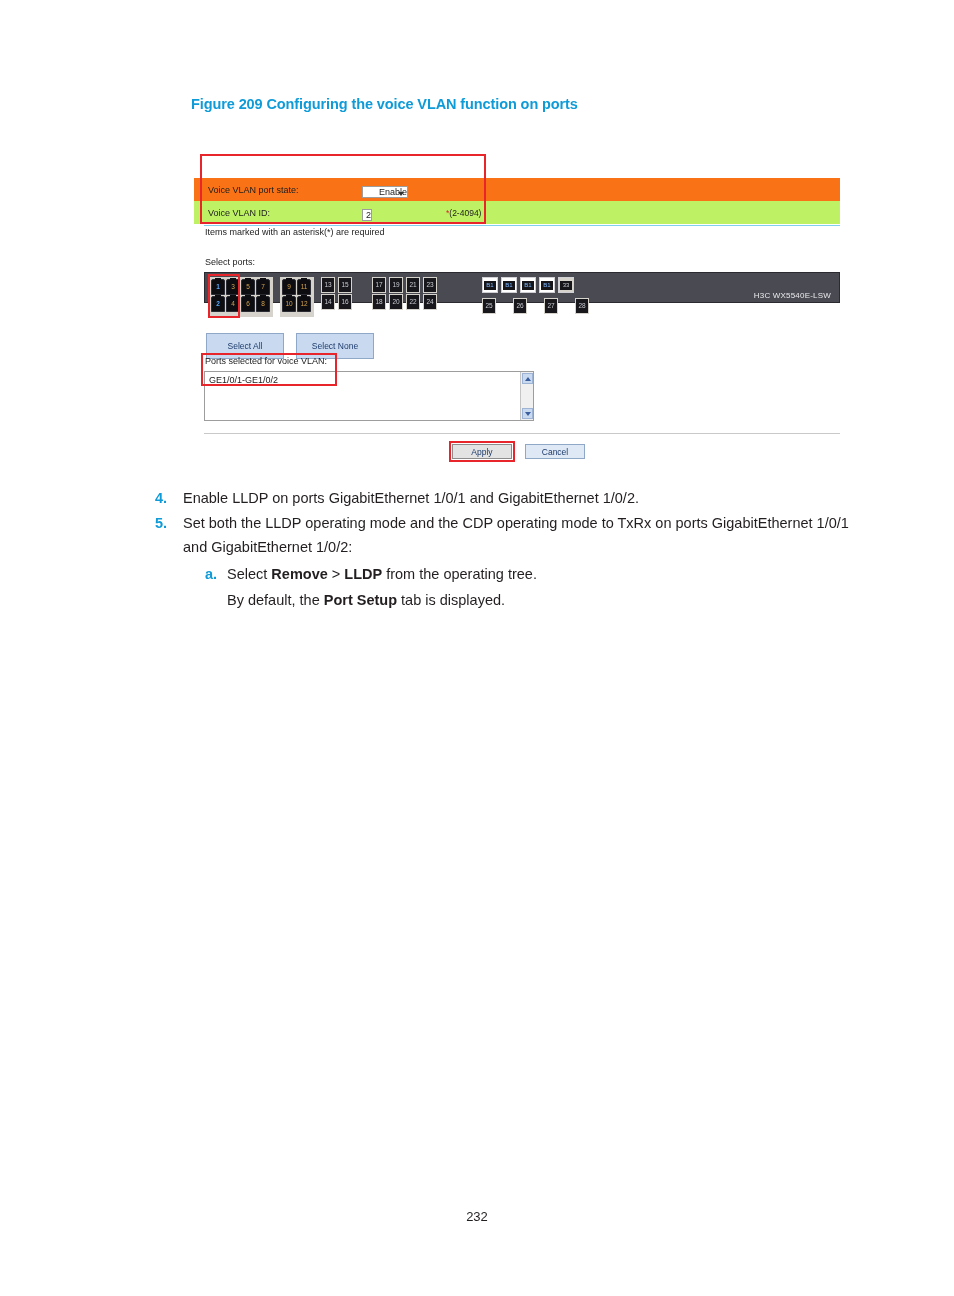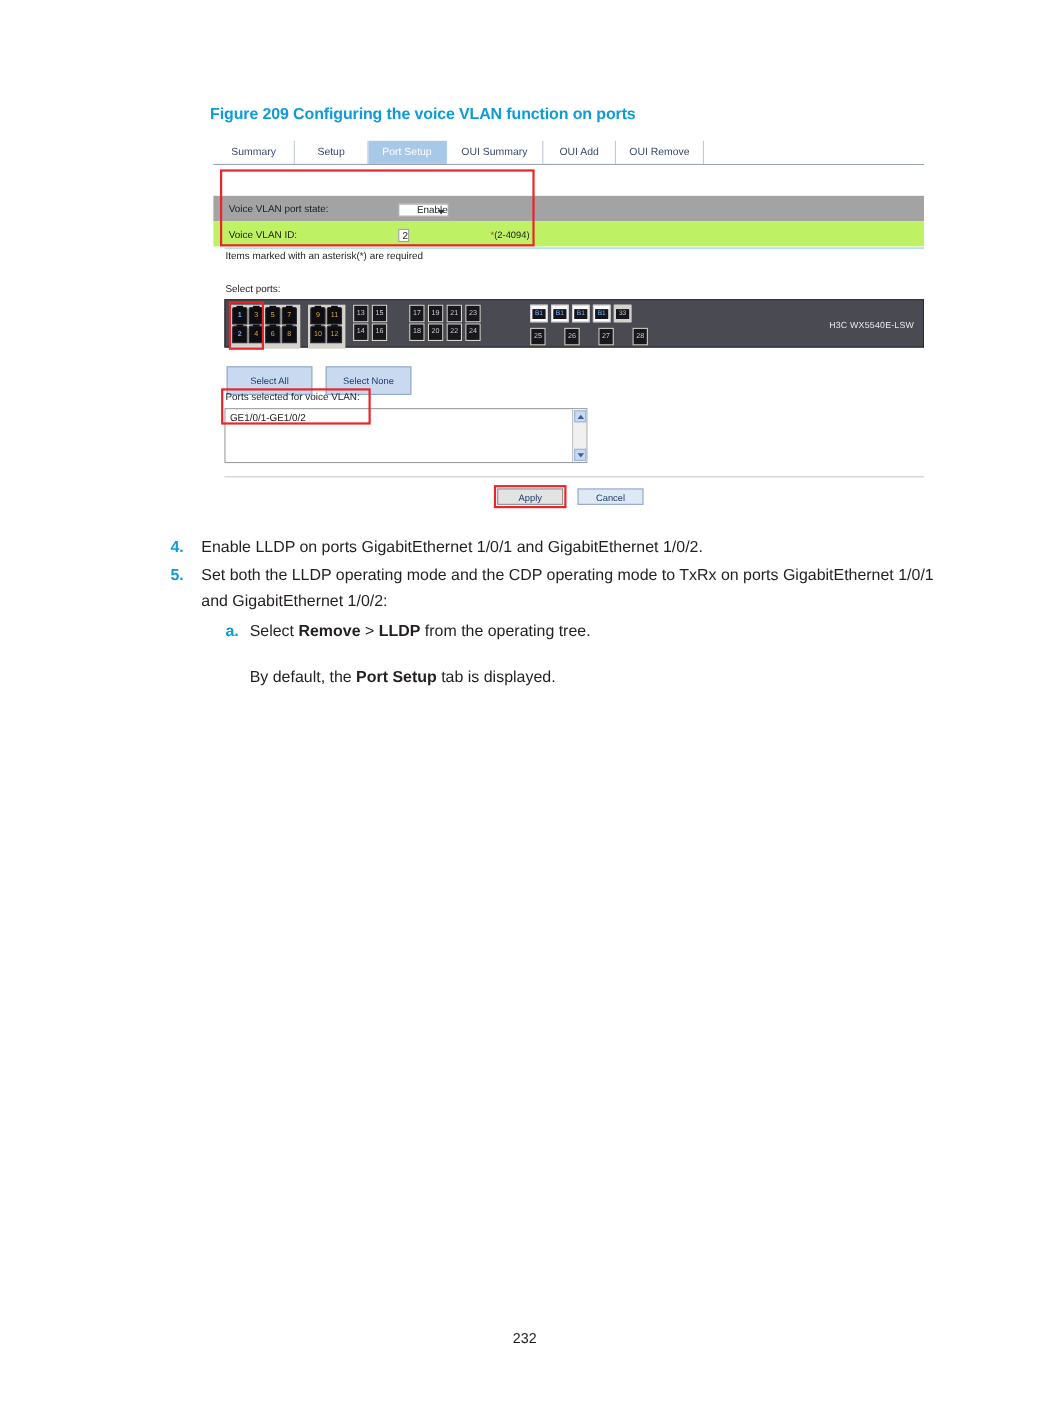--- a/index.html
+++ b/index.html
@@ -82,21 +82,21 @@
   }
   .form-row {
     position: absolute;
     left: 0;
     width: 646px;
     height: 23px;
     display: flex;
     align-items: center;
   }
   .form-row.r1 { top: 0px;  background: #ffffff; margin-top: 40px; }
-  .form-row.r2 { top: 23px; background: #a3a3a3; }
+  .form-row.r2 { top: 23px; background: #f97316; }
   .form-row.r3 { top: 46px; background: #bef264; }
 
   .form-label {
     position: absolute;
     left: 14px;
     font-size: 9px;
     color: #1d1d1d;
     white-space: nowrap;
   }
   .form-control {
@@ -183,21 +183,21 @@
     font-size: 9px;
     color: #1d1d1d;
     white-space: nowrap;
   }
 
   .panel {
     position: absolute;
     left: 10px;
     top: 144px;
     width: 636px;
-    height: 44px;
+    height: 31px;
     background: #4a4a52;
     border: 1px solid #2a2a30;
     box-sizing: border-box;
   }
   .device-label {
     position: absolute;
     right: 8px;
     top: 18px;
     font-size: 8px;
     color: #e9e9ee;
@@ -344,20 +344,21 @@
     background: #ffffff;
     box-sizing: border-box;
   }
   .sel-value {
     position: absolute;
     left: 4px;
     top: 3px;
     font-size: 9px;
     color: #1d1d1d;
     white-space: nowrap;
+    text-decoration: underline;
   }
   .scrollbar {
     position: absolute;
     right: 0;
     top: 0;
     width: 13px;
     height: 100%;
     background: #f0f0f0;
     border-left: 1px solid #c4c4c4;
     box-sizing: border-box;
@@ -475,21 +476,21 @@
     margin-top: 4px;
   }
   .substep-num {
     width: 22px;
     flex: 0 0 22px;
     color: #0e9bd8;
     font-weight: bold;
   }
   .substep-sub {
     margin-left: 72px;
-    margin-top: 18px;
+    margin-top: 2px;
   }
   b { font-weight: bold; }
 
   
   .page-num {
     position: absolute;
     left: 0;
     top: 1209px;
     width: 954px;
     text-align: center;
@@ -497,29 +498,20 @@
     color: #231f20;
   }
 </style>
 </head>
 <body>
 
 <div class="fig-caption">Figure 209 Configuring the voice VLAN function on ports</div>
 
 <div class="figure">
 
-  <div class="tabbar">
-    <div class="tab" style="width:74px;">Summary</div>
-    <div class="tab" style="width:67px;">Setup</div>
-    <div class="tab active" style="width:71px;">Port Setup</div>
-    <div class="tab" style="width:88px;">OUI Summary</div>
-    <div class="tab" style="width:66px;">OUI Add</div>
-    <div class="tab" style="width:80px;">OUI Remove</div>
-    <div class="tab-filler"></div>
-  </div>
 
   <div class="form-area">
 
     <div class="form-row r1">
       <span class="form-label">Voice VLAN port mode:</span>
       <span class="form-control">
         <span class="select-box">
           <span>Auto</span>
           <span class="select-arrow"></span>
         </span>

